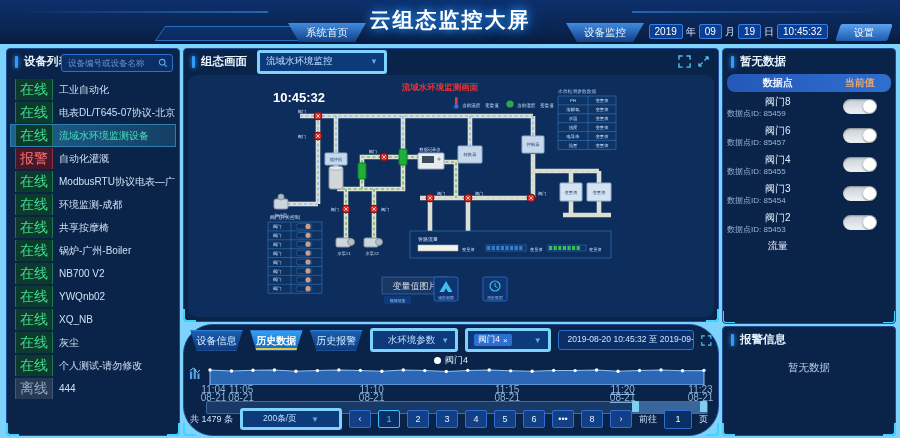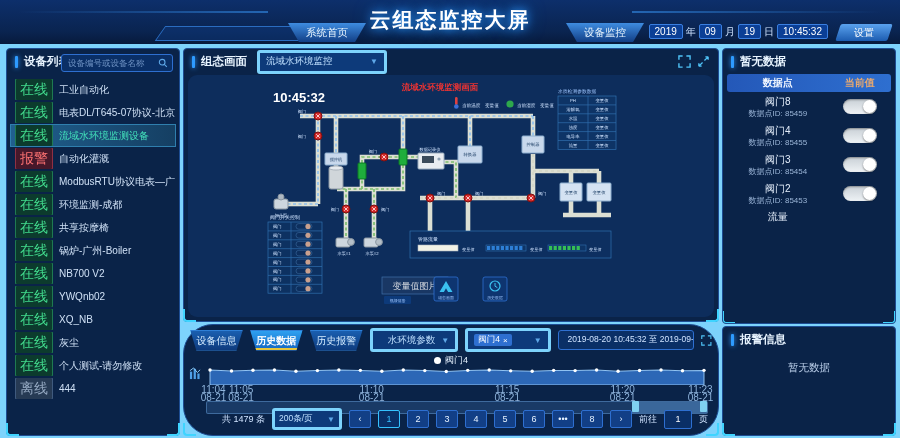--- a/index.html
+++ b/index.html
@@ -79,37 +79,37 @@
   .chart-wrap{position:absolute;left:22px;right:10px;top:40px;height:20px;}
   .dz-icon{position:absolute;left:5px;top:42px;width:13px;height:13px;}
   .ticks{position:absolute;left:22px;right:10px;top:61px;height:15px;font-size:10px;color:#8fb4dc;}
   .tick{position:absolute;text-align:center;line-height:7.5px;transform:translateX(-50%);white-space:nowrap;}
   .brush{position:absolute;left:22px;right:10px;top:76px;height:11px;background:rgba(80,140,210,.22);
         border:1px solid rgba(120,180,240,.4);border-radius:2px;}
   .brush .selzone{position:absolute;left:85%;right:0;top:0;bottom:0;background:rgba(120,190,255,.35);}
   .brush .handle{position:absolute;top:-1px;width:7px;height:11px;background:#7fd0f0;border-radius:1px;cursor:ew-resize;}
   .hA{left:85%;} .hB{right:0;}
   .hfoot{position:absolute;right:10px;bottom:5px;display:flex;align-items:center;gap:7px;font-size:9px;color:#cfe3ff;}
-  .psel{height:16px;font-size:8.5px;padding:0 4px;}
+  .psel{height:16px;font-size:8.5px;padding:0 20px;}
   .pgbtn{min-width:16px;height:16px;line-height:16px;text-align:center;background:#123f86;
         border:1px solid #2e6fd0;border-radius:2px;color:#e6f2ff;font-size:9px;cursor:pointer;padding:0 2px;}
   .pgbtn.current{color:#35c2ff;background:#0a2f66;border-color:#35c2ff;}
   .goto-box{width:22px;height:15px;background:#0a2f66;border:1px solid #2e6fd0;border-radius:2px;
         color:#fff;font-size:9px;text-align:center;outline:none;font-family:"Liberation Sans",sans-serif;}
   
   #realtime{left:722px;top:48px;width:172px;height:274px;overflow:hidden;}
   .rt-hd{position:absolute;left:4px;right:4px;top:25px;height:18px;
-        background:linear-gradient(90deg,#2458b8,#2e6fd0);border-radius:3px;
+        background:linear-gradient(90deg,#2458b8,#2e6fd0);border-radius:8px;
         display:flex;align-items:center;font-size:10px;}
   .rt-hd .c1{width:62%;text-align:center;color:#f2f7ff;font-weight:bold;}
   .rt-hd .c2{width:38%;text-align:center;color:#e8a96f;font-weight:bold;}
   .rt-rows{position:absolute;left:4px;right:4px;top:43px;bottom:0;overflow:hidden;}
   .rt-row{position:relative;height:29px;}
   .rt-row .nm{position:absolute;left:0;width:62%;top:3px;text-align:center;font-size:10px;color:#e4eefb;}
-  .rt-row .id{position:absolute;left:0;width:62%;top:16px;text-align:center;font-size:8px;color:#9ab4d6;}
+  .rt-row .id{position:absolute;left:0;width:62%;top:16px;font-size:8px;color:#9ab4d6;}
   .toggle{position:absolute;right:14px;top:7px;width:34px;height:15px;border-radius:8px;cursor:pointer;
         background:linear-gradient(180deg,#c9d0d6,#eef2f5);box-shadow:inset 0 1px 2px rgba(0,0,0,.35);}
   .toggle:after{content:"";position:absolute;right:1px;top:1px;width:13px;height:13px;border-radius:50%;
         background:#fff;box-shadow:0 1px 2px rgba(0,0,0,.45);}
   .rt-partial{position:relative;height:14px;}
   .rt-partial .nm{position:absolute;left:0;width:62%;top:2px;text-align:center;font-size:10px;color:#e4eefb;}
   
   #alarm{left:722px;top:326px;width:172px;height:108px;}
   .empty{position:absolute;top:34px;left:0;right:0;text-align:center;font-size:10.5px;color:#b9cde8;}
   
@@ -555,21 +555,21 @@
           <circle cx="474.60869565217394" cy="5.720000000000001" r="1.7" fill="#ffffff"></circle>
           <circle cx="496" cy="5.359999999999999" r="1.7" fill="#ffffff"></circle>
         </svg>
     </div>
 
     <div class="ticks">
       <div class="tick" style="left:1.5%;"><span>11:04</span><br><span>08-21</span></div>
       <div class="tick" style="left:7%;"><span>11:05</span><br><span>08-21</span></div>
       <div class="tick" style="left:33%;"><span>11:10</span><br><span>08-21</span></div>
       <div class="tick" style="left:60%;"><span>11:15</span><br><span>08-21</span></div>
-      <div class="tick" style="left:83%;"><span>11:20</span><br><span>08-21</span></div>
+      <div class="tick" style="left:83%;text-decoration:underline;"><span>11:20</span><br><span>08-21</span></div>
       <div class="tick" style="left:98.5%;"><span>11:23</span><br><span>08-21</span></div>
     </div>
 
     <div class="brush">
       <div class="selzone"></div>
       <div class="handle hA"></div>
       <div class="handle hB"></div>
     </div>
 
     <div class="hfoot">
@@ -603,20 +603,25 @@
       <span class="c1">数据点</span>
       <span class="c2">当前值</span>
     </div>
     <div class="rt-rows">
       <div class="rt-row">
         <div class="nm">阀门8</div>
         <div class="id">数据点ID: 85459</div>
         <div class="toggle"></div>
       </div>
       <div class="rt-row">
+        <div class="nm">阀门6</div>
+        <div class="id">数据点ID: 85457</div>
+        <div class="toggle"></div>
+      </div>
+      <div class="rt-row">
         <div class="nm">阀门4</div>
         <div class="id">数据点ID: 85455</div>
         <div class="toggle"></div>
       </div>
       <div class="rt-row">
         <div class="nm">阀门3</div>
         <div class="id">数据点ID: 85454</div>
         <div class="toggle"></div>
       </div>
       <div class="rt-row">

